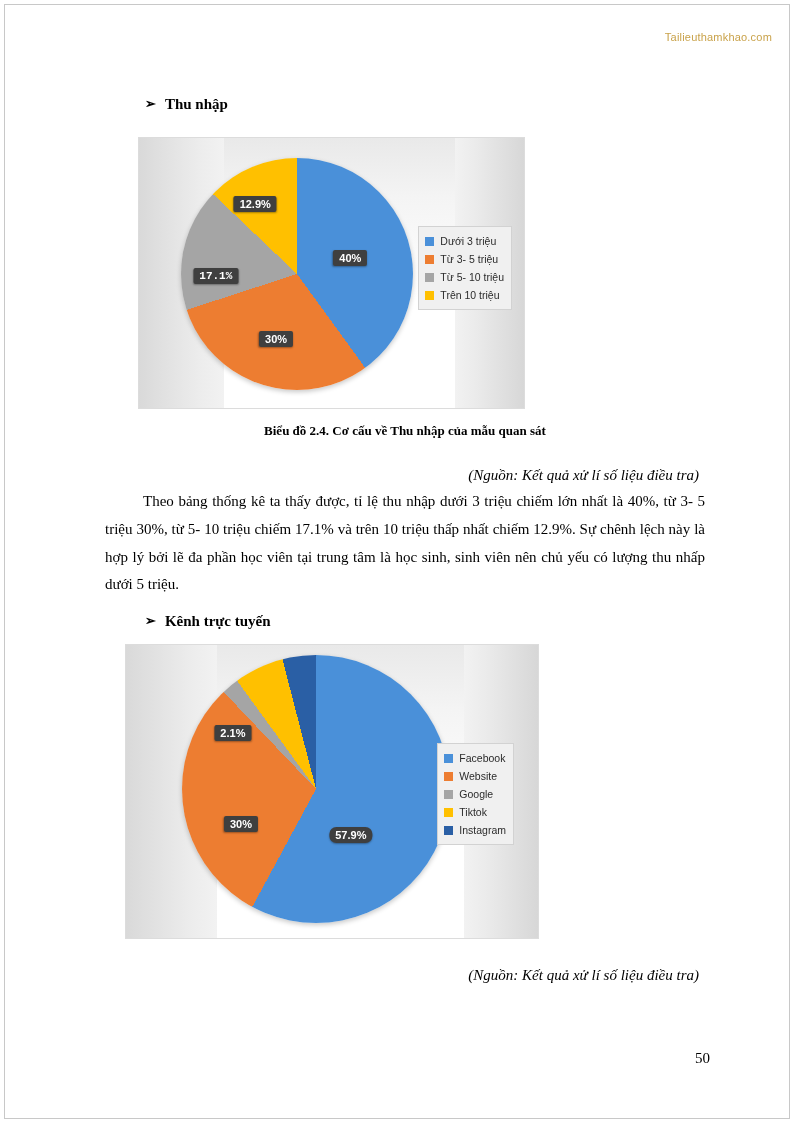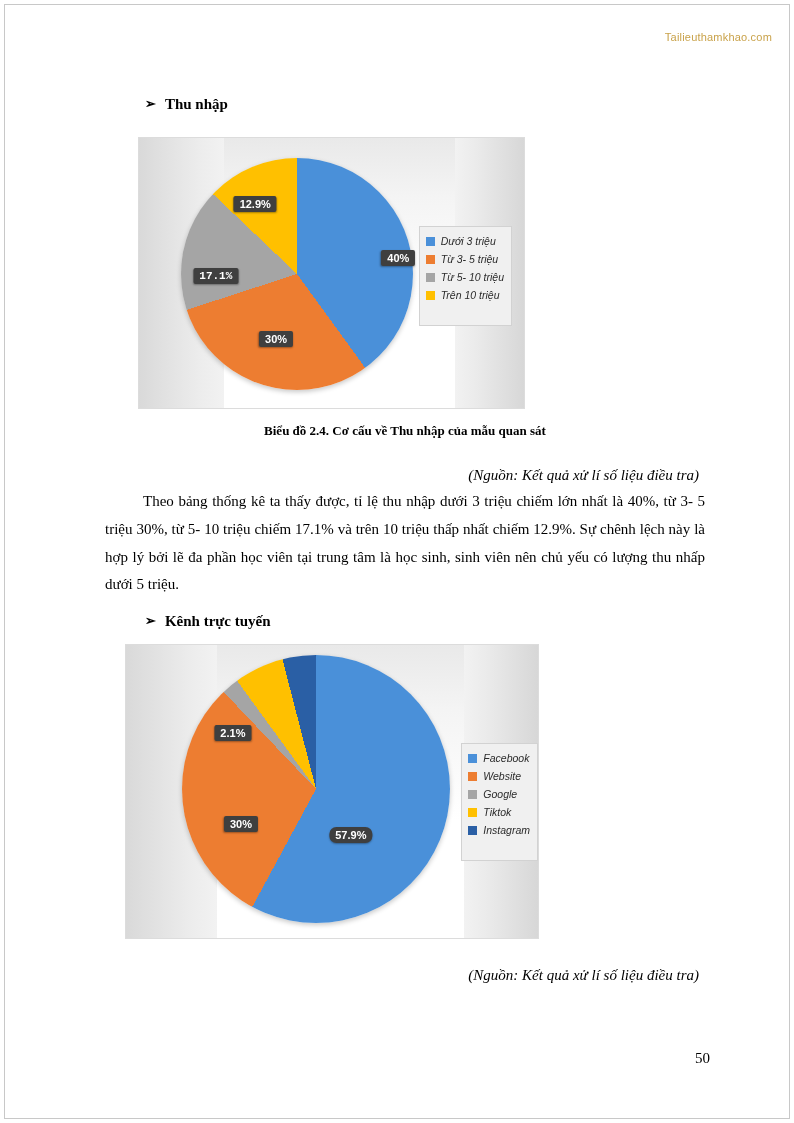--- a/index.html
+++ b/index.html
@@ -95,22 +95,21 @@
     font-weight: bold;
     padding: 2px 6px;
     border-radius: 2px;
     white-space: nowrap;
     box-shadow: 0 1px 2px rgba(0,0,0,0.35);
   }
   .legend {
     position: absolute;
     background: #f0f0f0;
     border: 1px solid #d2d2d2;
-    padding: 5px 7px 21px 6px;
-    font-style: italic;
+    padding: 5px 7px 5px 6px;
   }
   .legend-item {
     display: flex;
     align-items: center;
     gap: 6px;
     font-family: "Liberation Sans", sans-serif;
     font-size: 10.5px;
     color: #2b2b2b;
     line-height: 16px;
     padding: 1px 0;
@@ -165,21 +164,21 @@
   <div class="chart-figure" style="width:385px;height:270px;margin-top:24px;margin-left:33px;">
     <div class="shade-left"></div>
     <div class="shade-right"></div>
 
     <div class="pie-wrap" style="left:42px;top:20px;width:232px;height:232px;">
       <div class="pie" style="background: conic-gradient(
               #4a90d9 0deg 144deg,
               #ed7d31 144deg 252deg,
               #a5a5a5 252deg 313.6deg,
               #ffc000 313.6deg 360deg);"></div>
-      <div class="pie-label" style="left:73%;top:43%;margin-left:48px;">40%</div>
+      <div class="pie-label" style="left:73%;top:43%;">40%</div>
       <div class="pie-label" style="left:41%;top:78%;">30%</div>
       <div class="pie-label" style="left:15%;top:51%;font-family:Liberation Mono, monospace;">17.1%</div>
       <div class="pie-label" style="left:32%;top:20%;">12.9%</div>
     </div>
 
     <div class="legend" style="right:12px;top:88px;">
       <div class="legend-item">
         <span class="legend-swatch" style="background:#4a90d9;"></span>
         <span>Dưới 3 triệu</span>
       </div>
@@ -217,21 +216,21 @@
               #4a90d9 0deg 208.4deg,
               #ed7d31 208.4deg 316.4deg,
               #a5a5a5 316.4deg 323.9deg,
               #ffc000 323.9deg 345.5deg,
               #2a5fa5 345.5deg 360deg);"></div>
       <div class="pie-label" style="left:63%;top:67%;border-radius:7px;">57.9%</div>
       <div class="pie-label" style="left:22%;top:63%;">30%</div>
       <div class="pie-label" style="left:19%;top:29%;">2.1%</div>
     </div>
 
-    <div class="legend" style="right:0;top:98px;">
+    <div class="legend" style="right:24px;top:98px;">
       <div class="legend-item">
         <span class="legend-swatch" style="background:#4a90d9;"></span>
         <span>Facebook</span>
       </div>
       <div class="legend-item">
         <span class="legend-swatch" style="background:#ed7d31;"></span>
         <span>Website</span>
       </div>
       <div class="legend-item">
         <span class="legend-swatch" style="background:#a5a5a5;"></span>

